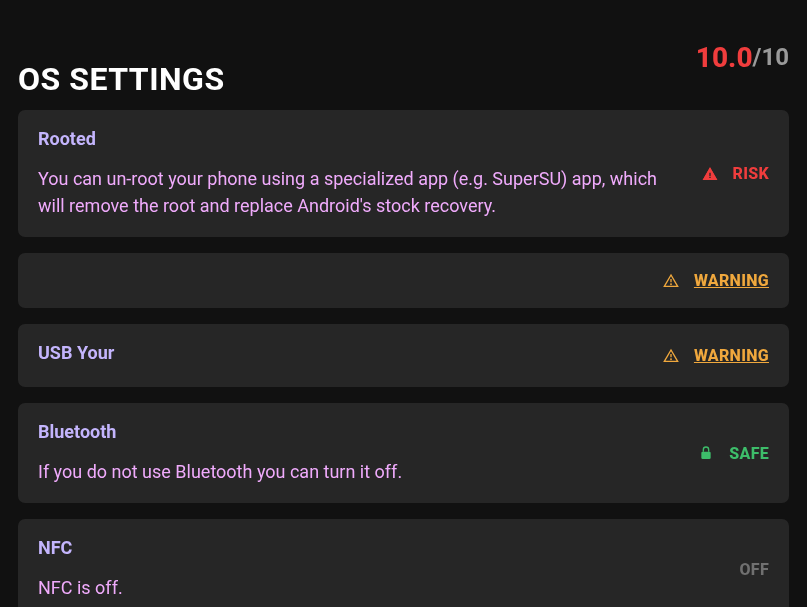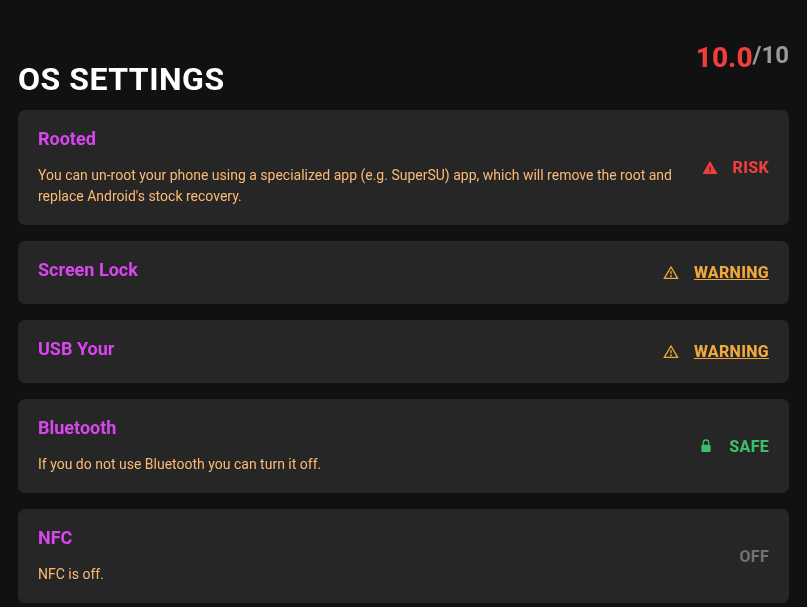--- a/index.html
+++ b/index.html
@@ -22,21 +22,21 @@
       padding: 16px 18px 12px 18px;
     }
     .title {
       font-size: 32px;
       font-weight: 700;
       letter-spacing: 0.5px;
       margin-top: 44px;
     }
     .score-wrap {
       display: flex;
-      align-items: flex-start;
+      align-items: center;
     }
     .score {
       font-size: 28px;
       font-weight: 800;
       color: #f03d3d;
     }
     .score-max {
       font-size: 24px;
       font-weight: 700;
       color: #9a9a9a;
@@ -54,26 +54,26 @@
       align-items: center;
       gap: 16px;
     }
     .card-text {
       flex: 1;
     }
     .card-title {
       font-size: 18px;
       font-weight: 700;
       margin-bottom: 6px;
-      color: #d946ef;
+      color: #c4b5fd;
     }
     .card-desc {
-      font-size: 14px;
+      font-size: 18px;
       line-height: 1.5;
-      color: #fdba74;
+      color: #f0abfc;
       margin-top: 16px;
     }
     .badge {
       display: flex;
       align-items: center;
       gap: 15px;
       font-size: 16px;
       font-weight: 800;
       letter-spacing: 0.3px;
       white-space: nowrap;
@@ -111,21 +111,20 @@
         <path d="M12 2L1 21h22L12 2zm0 5l7.5 13h-15L12 7zm-1 4v4h2v-4h-2zm0 5v2h2v-2h-2z" fill="currentColor"></path>
         <path d="M12 2L1 21h22L12 2z" fill="currentColor"></path>
         <path d="M11 10h2v5h-2zm0 6h2v2h-2z" fill="#262626"></path>
       </svg>
       <span>RISK</span>
     </div>
   </div>
 
   <div class="card">
     <div class="card-text">
-      <div class="card-title">Screen Lock</div>
     </div>
     <div class="badge badge-warning">
       <svg class="icon" viewBox="0 0 24 24" fill="none" stroke="currentColor" stroke-width="2">
         <path d="M12 3L2 20h20L12 3z"></path>
         <line x1="12" y1="9" x2="12" y2="14"></line>
         <circle cx="12" cy="17" r="0.5" fill="currentColor"></circle>
       </svg>
       <span>WARNING</span>
     </div>
   </div>

